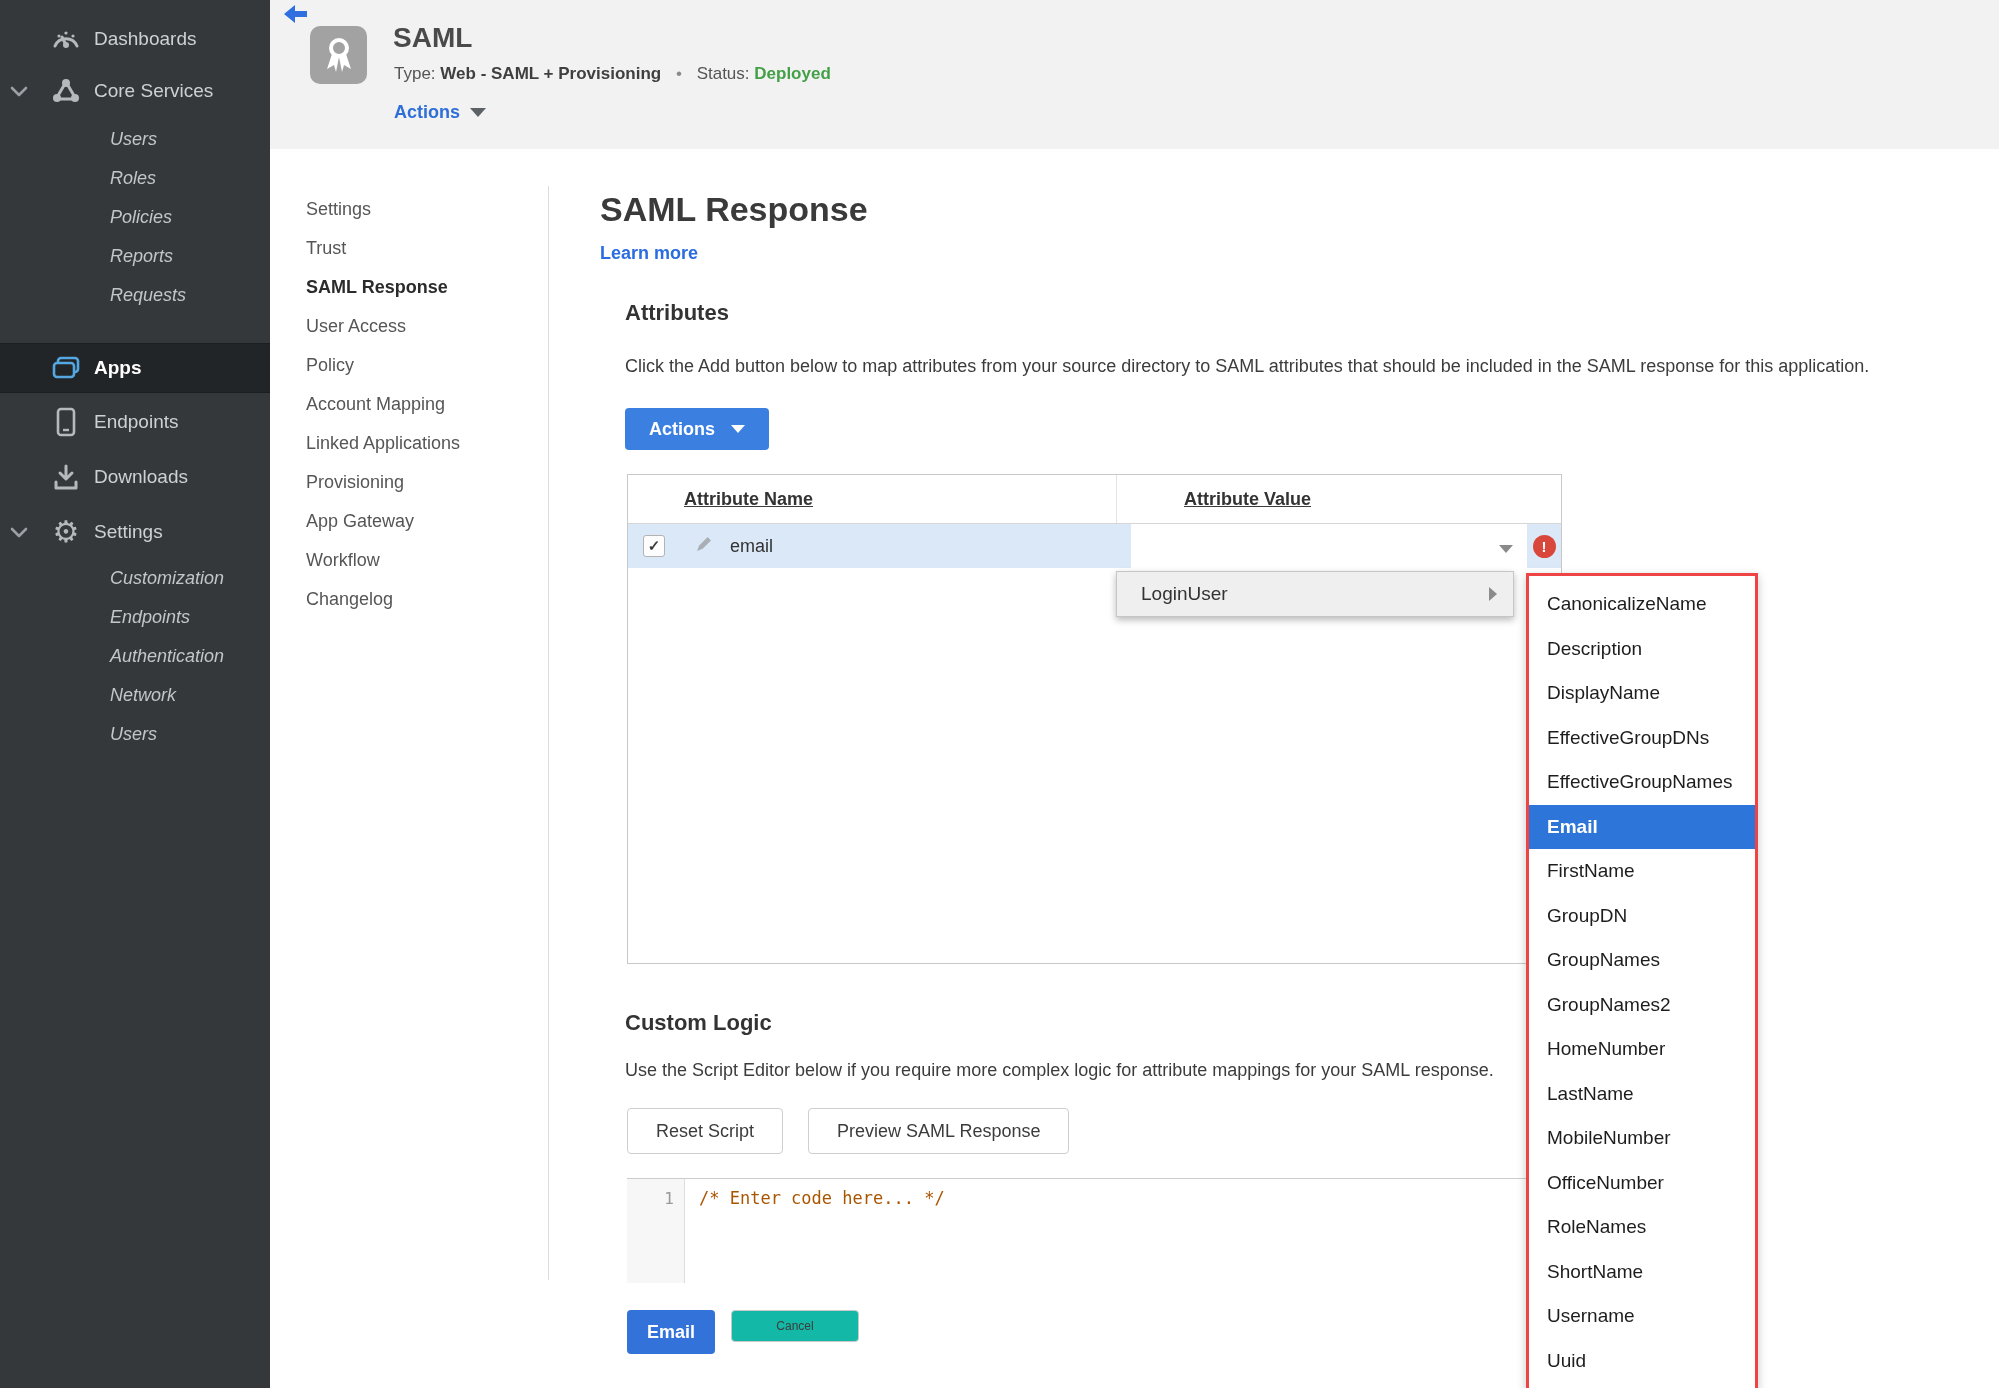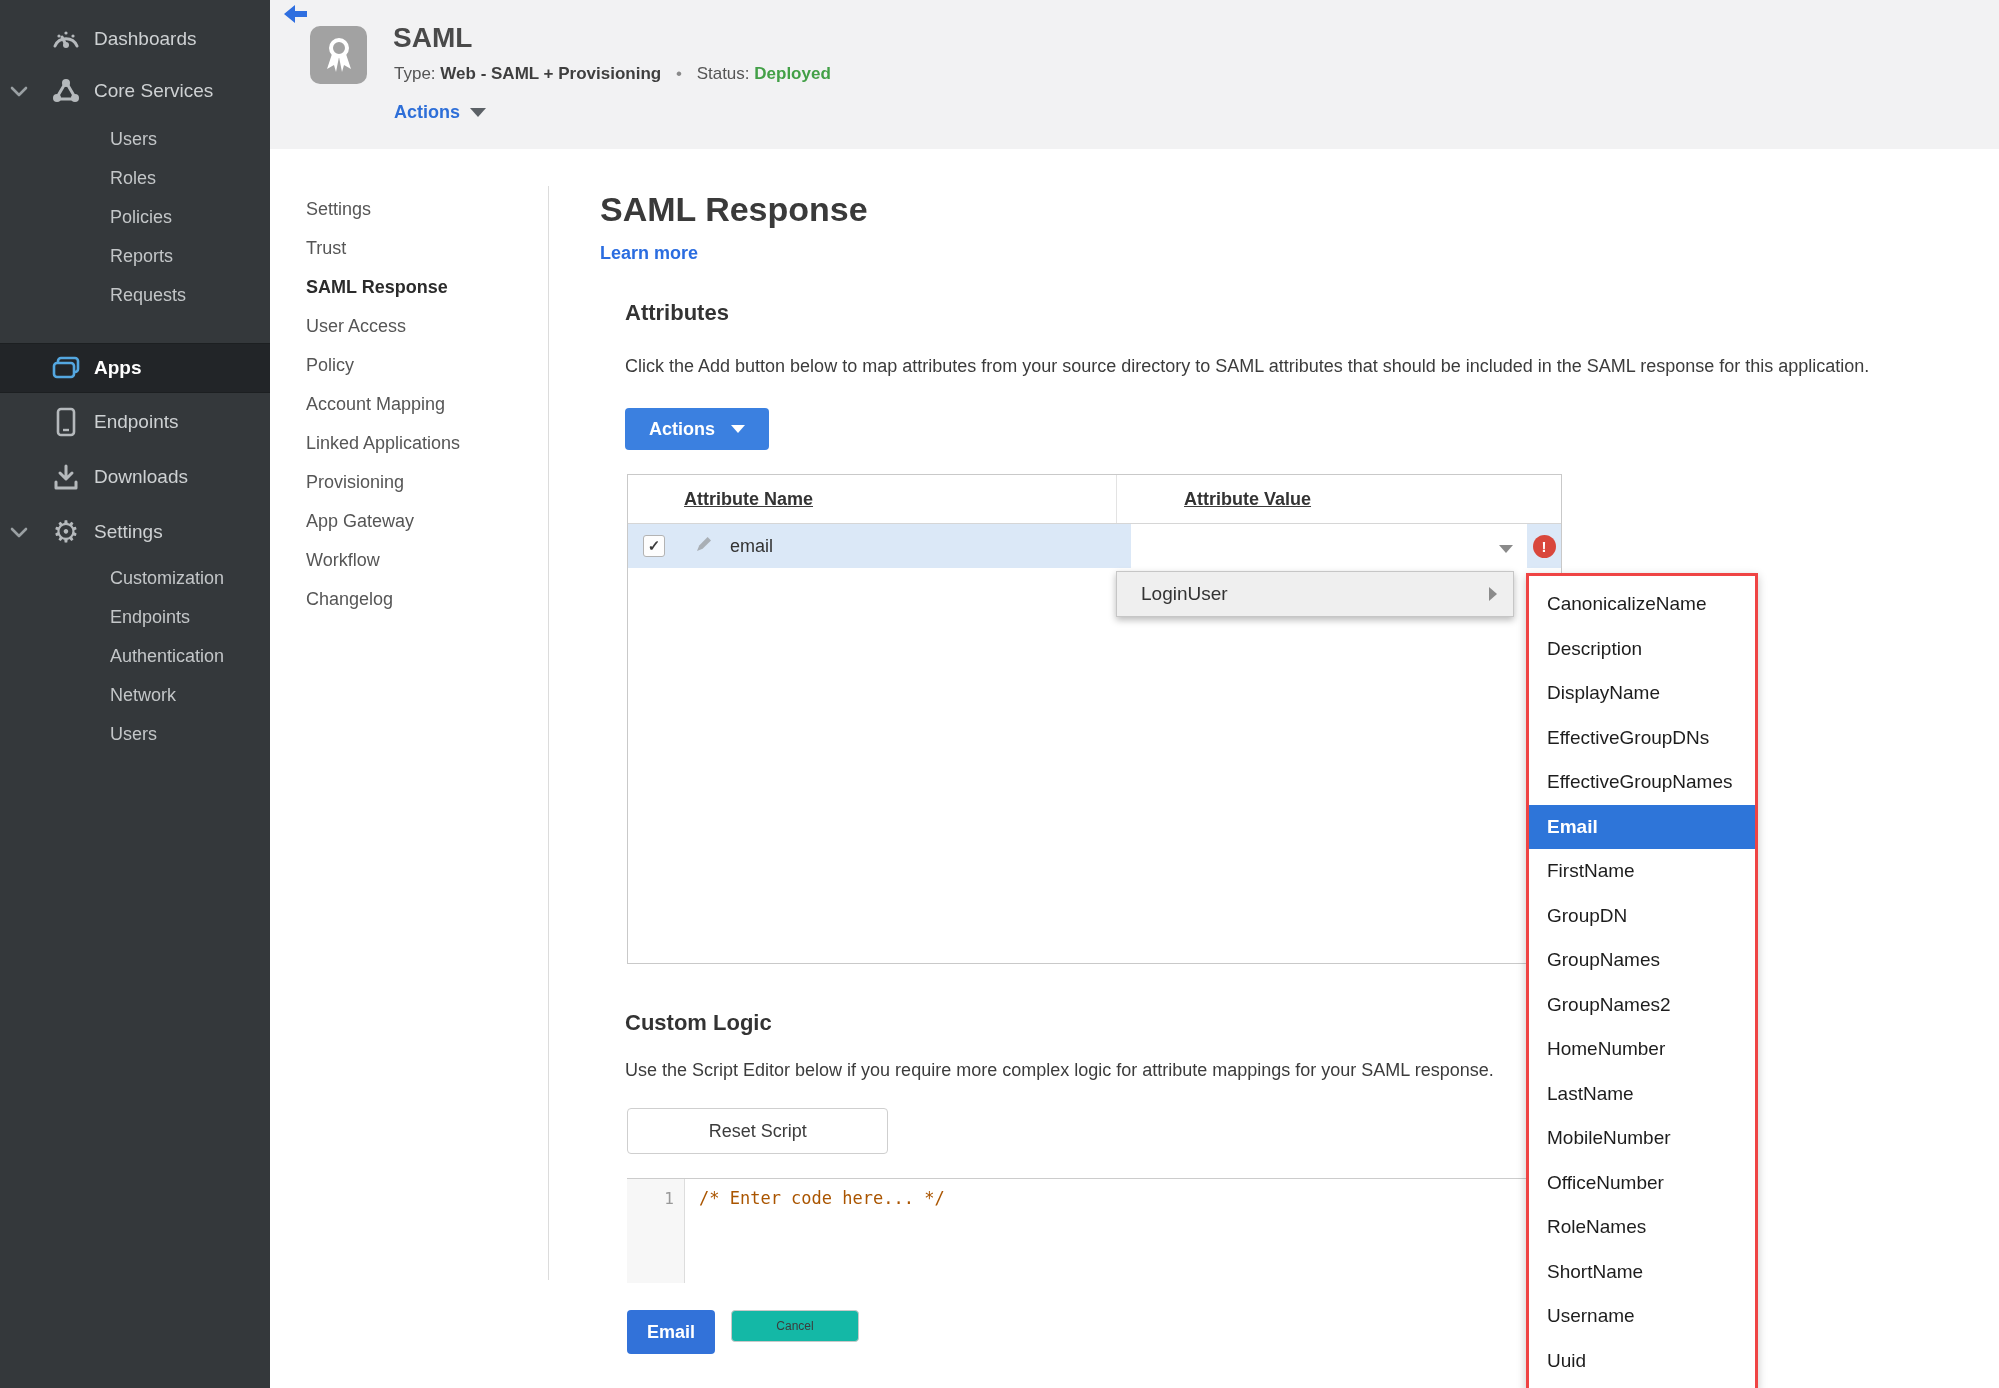--- a/index.html
+++ b/index.html
@@ -5,21 +5,21 @@
   html,body{margin:0;padding:0;}
   .app{position:relative;width:1999px;height:1388px;background:#ffffff;overflow:hidden;
        font-family:"Liberation Sans",sans-serif;color:#3c3c3c;}
 
   
   .sidebar{position:absolute;left:0;top:0;width:270px;height:1388px;background:#34383b;z-index:10;}
   .side-row{display:flex;align-items:center;height:46px;color:#ced1d3;font-size:19px;cursor:pointer;}
   .side-row .chev{width:38px;display:flex;justify-content:center;align-items:center;}
   .side-row .sicon{width:56px;display:flex;justify-content:center;align-items:center;}
   .side-sub{list-style:none;margin:6px 0 0 0;padding:0;}
-  .side-sub li{height:39px;line-height:39px;padding-left:110px;color:#c3c6c8;font-size:18px;cursor:pointer;}
+  .side-sub li{height:39px;line-height:39px;padding-left:110px;color:#c3c6c8;font-size:18px;cursor:pointer;font-style:italic;}
   .side-active{background:#222528;border-top:1px solid #1c1f21;border-bottom:1px solid #1c1f21;}
   .side-active .label{color:#ffffff;font-weight:bold;}
   .gear-glyph{font-size:30px;color:#b5b9bc;line-height:1;}
 
   
   .topbar{position:absolute;left:270px;top:0;right:0;height:149px;background:#f2f2f3;}
   .back-btn{position:absolute;left:13px;top:4px;cursor:pointer;}
   .app-badge{position:absolute;left:40px;top:26px;width:57px;height:58px;background:#a2a2a2;border-radius:10px;
              display:flex;align-items:center;justify-content:center;}
   .head-title{position:absolute;left:123px;top:22px;font-size:28px;font-weight:bold;color:#4a4a4a;}
@@ -72,21 +72,21 @@
   .lu-menu .lbl{padding-left:24px;font-size:19px;color:#333;flex:1;}
   .caret-rt{width:0;height:0;border-top:7px solid transparent;border-bottom:7px solid transparent;border-left:8px solid #8b8b8b;margin-right:16px;}
   .submenu{position:absolute;left:1526px;top:573px;width:232px;background:#fff;border:3px solid #ef4444;
            box-shadow:0 3px 9px rgba(0,0,0,0.22);z-index:41;padding:6px 0;box-sizing:border-box;}
   .submenu div{height:44.5px;line-height:44.5px;padding-left:18px;font-size:19px;color:#1d1d1d;cursor:pointer;white-space:nowrap;}
   .submenu .selected{background:#2e75d9;color:#ffffff;font-weight:bold;}
 
   
   .cl-h{position:absolute;left:25px;top:1010px;}
   .cl-desc{position:absolute;left:25px;top:1060px;width:900px;font-size:18px;color:#3c3c3c;}
-  .cl-buttons{position:absolute;left:27px;top:1108px;display:flex;gap:32px;flex-direction:column;}
+  .cl-buttons{position:absolute;left:27px;top:1108px;display:flex;gap:25px;}
   .ghost-btn{height:46px;padding:0 28px;background:#fff;border:1px solid #cfcfcf;border-radius:4px;font-size:18px;color:#3c3c3c;
              cursor:pointer;font-family:"Liberation Sans",sans-serif;}
   .editor{position:absolute;left:27px;top:1178px;width:933px;height:104px;border-top:1px solid #cccccc;display:flex;background:#fff;}
   .gutter{width:58px;background:#f7f7f7;border-right:1px solid #dddddd;box-sizing:border-box;
           text-align:right;padding:10px 10px 0 0;color:#999;font-family:"DejaVu Sans Mono",monospace;font-size:16px;}
   .codearea{flex:1;padding:9px 0 0 14px;font-family:"DejaVu Sans Mono",monospace;font-size:17px;color:#aa5500;cursor:text;}
 
   .footer-btns{position:absolute;left:27px;top:1310px;display:flex;gap:16px;}
   .save-btn{width:88px;height:44px;background:#3272d9;border:none;border-radius:4px;color:#fff;font-size:18px;font-weight:bold;
             cursor:pointer;font-family:"Liberation Sans",sans-serif;}

